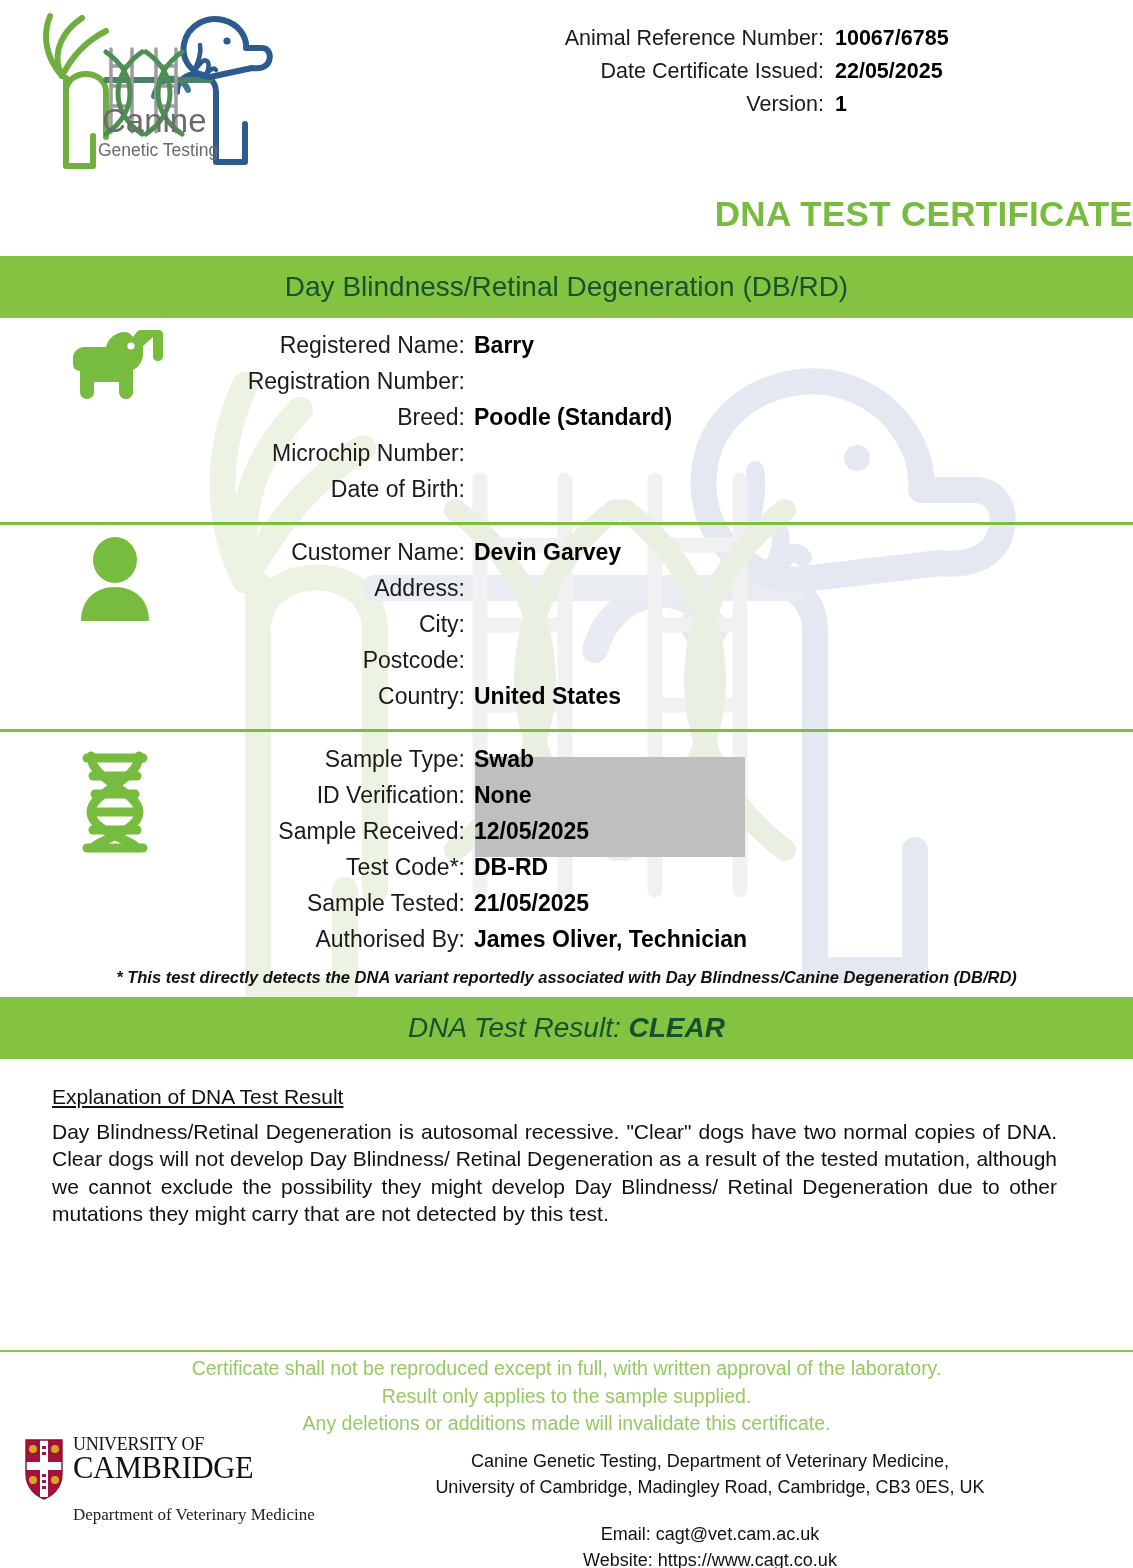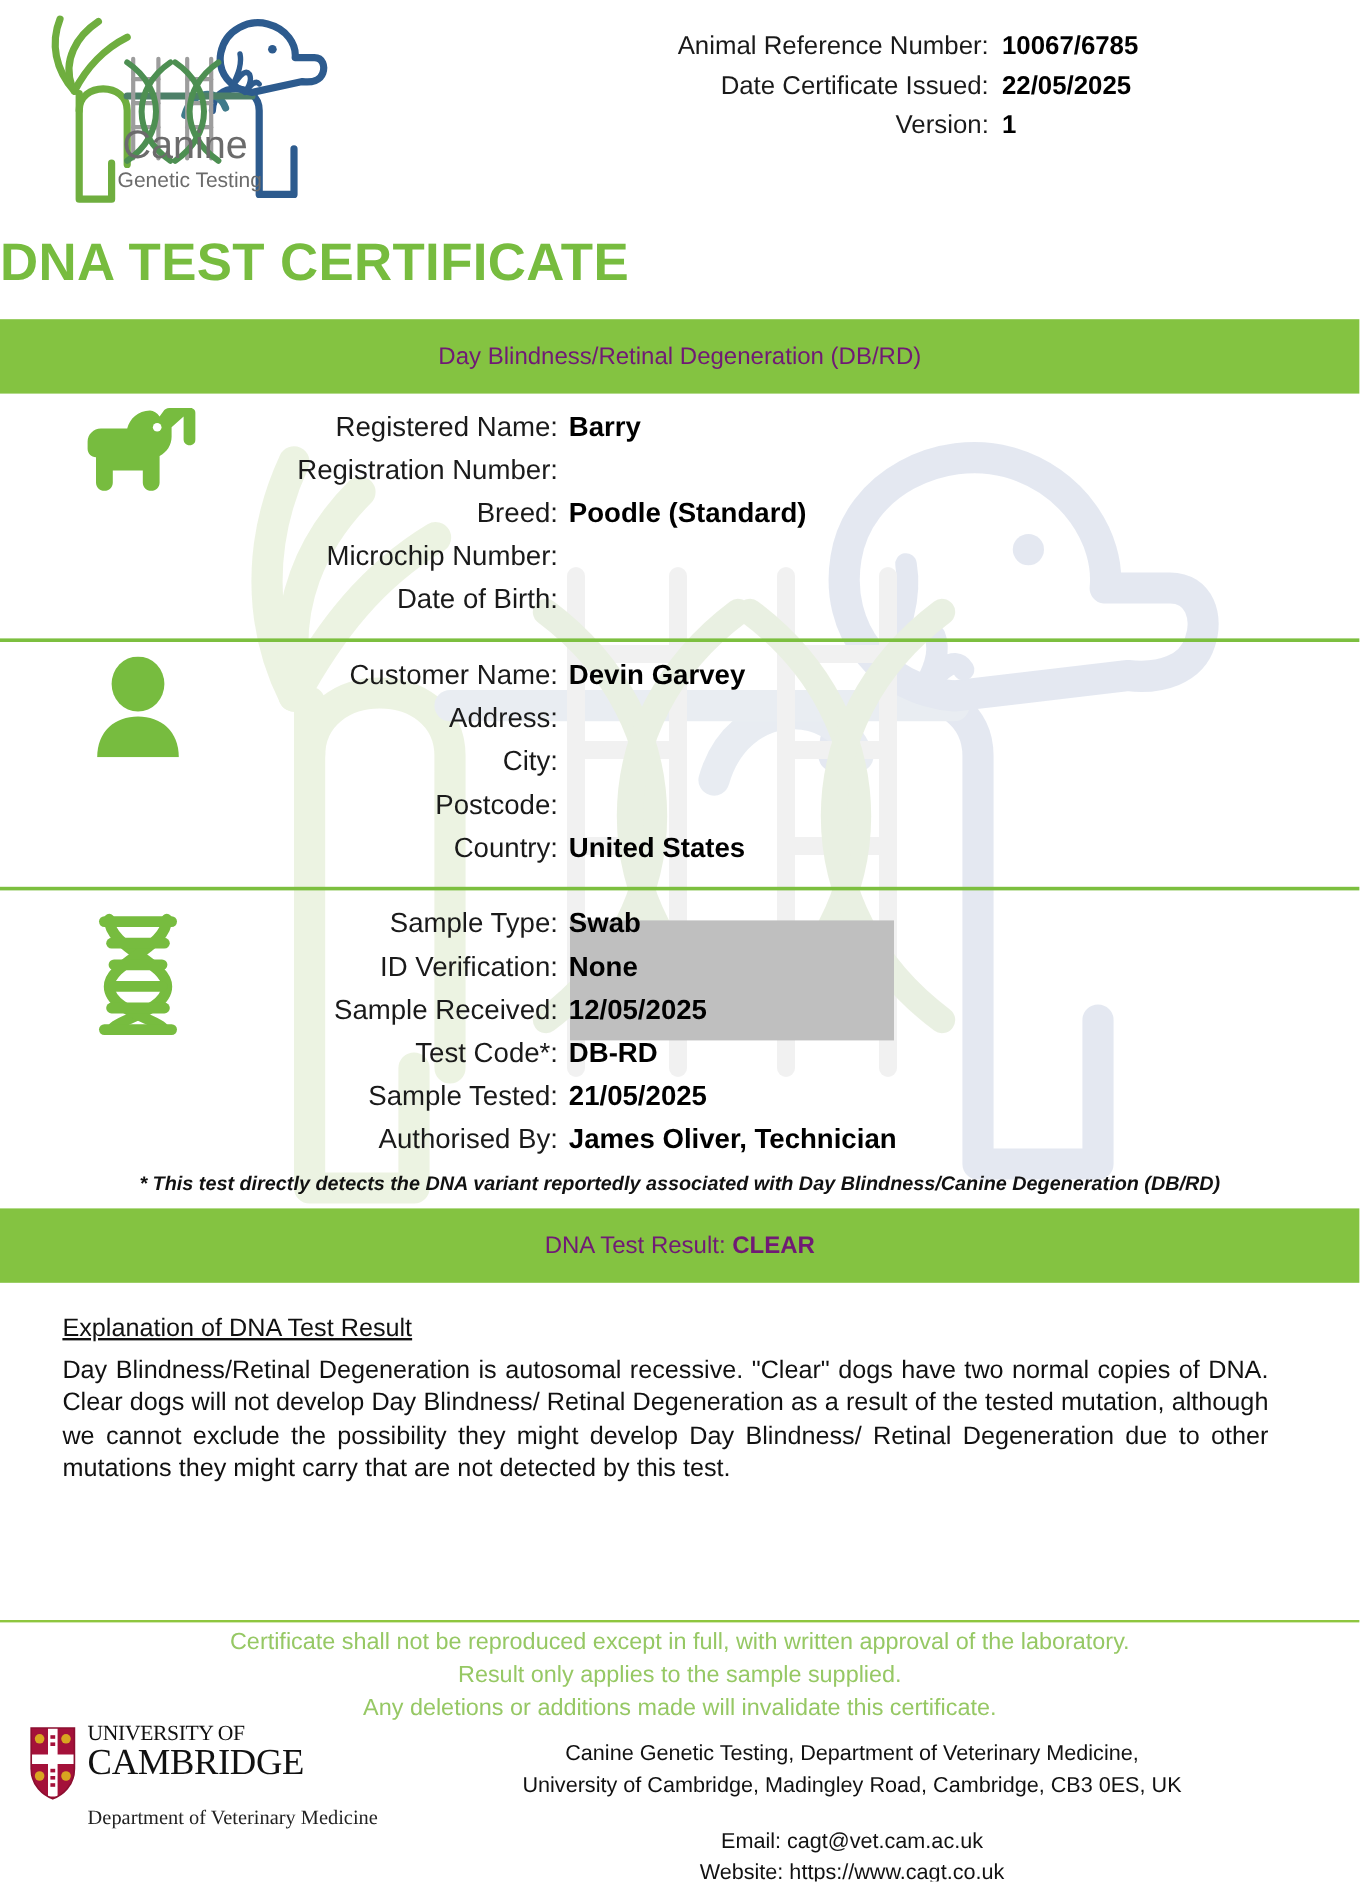--- a/index.html
+++ b/index.html
@@ -28,40 +28,40 @@
   .logo-box svg { width: 100%; height: 100%; display:block; }
 
   .meta { position: absolute; right: 148px; top: 26px; }
   .meta-row { display: flex; align-items: baseline; justify-content: flex-end; height: 33px; }
   .meta-label { font-size: 21.5px; color: #1a1a1a; text-align: right; white-space: nowrap; }
   .meta-value { font-size: 21.5px; font-weight: bold; color: #000; margin-left: 11px; width: 150px; text-align: left; white-space: nowrap; }
 
   
   .doc-title {
     position: relative; z-index: 3;
-    text-align: left;
-    font-size: 44px;
+    text-align: right;
+    font-size: 35px;
     font-weight: bold;
     color: #77bc3f;
     letter-spacing: 0.3px;
     margin-top: 14px;
   }
 
   
   .band {
     position: relative; z-index: 3;
     background: #84c341;
-    color: #701a75;
+    color: #14532d;
     text-align: center;
-    font-size: 20px;
+    font-size: 28px;
     line-height: 62px;
     height: 62px;
     font-weight: normal;
   }
-  .band.result { margin-top: 0; }
+  .band.result { margin-top: 0; font-style: italic; }
   .band .strong { font-weight: bold; }
 
   .divider { position: relative; z-index: 3; height: 3px; background: #7cbf3f; width: 100%; }
 
   
   .section { position: relative; z-index: 3; }
   .section-inner { position: relative; padding: 14px 0 10px 0; }
   .icon-cell {
     position: absolute; left: 55px; top: 12px;
     width: 120px; display: flex; justify-content: center;

